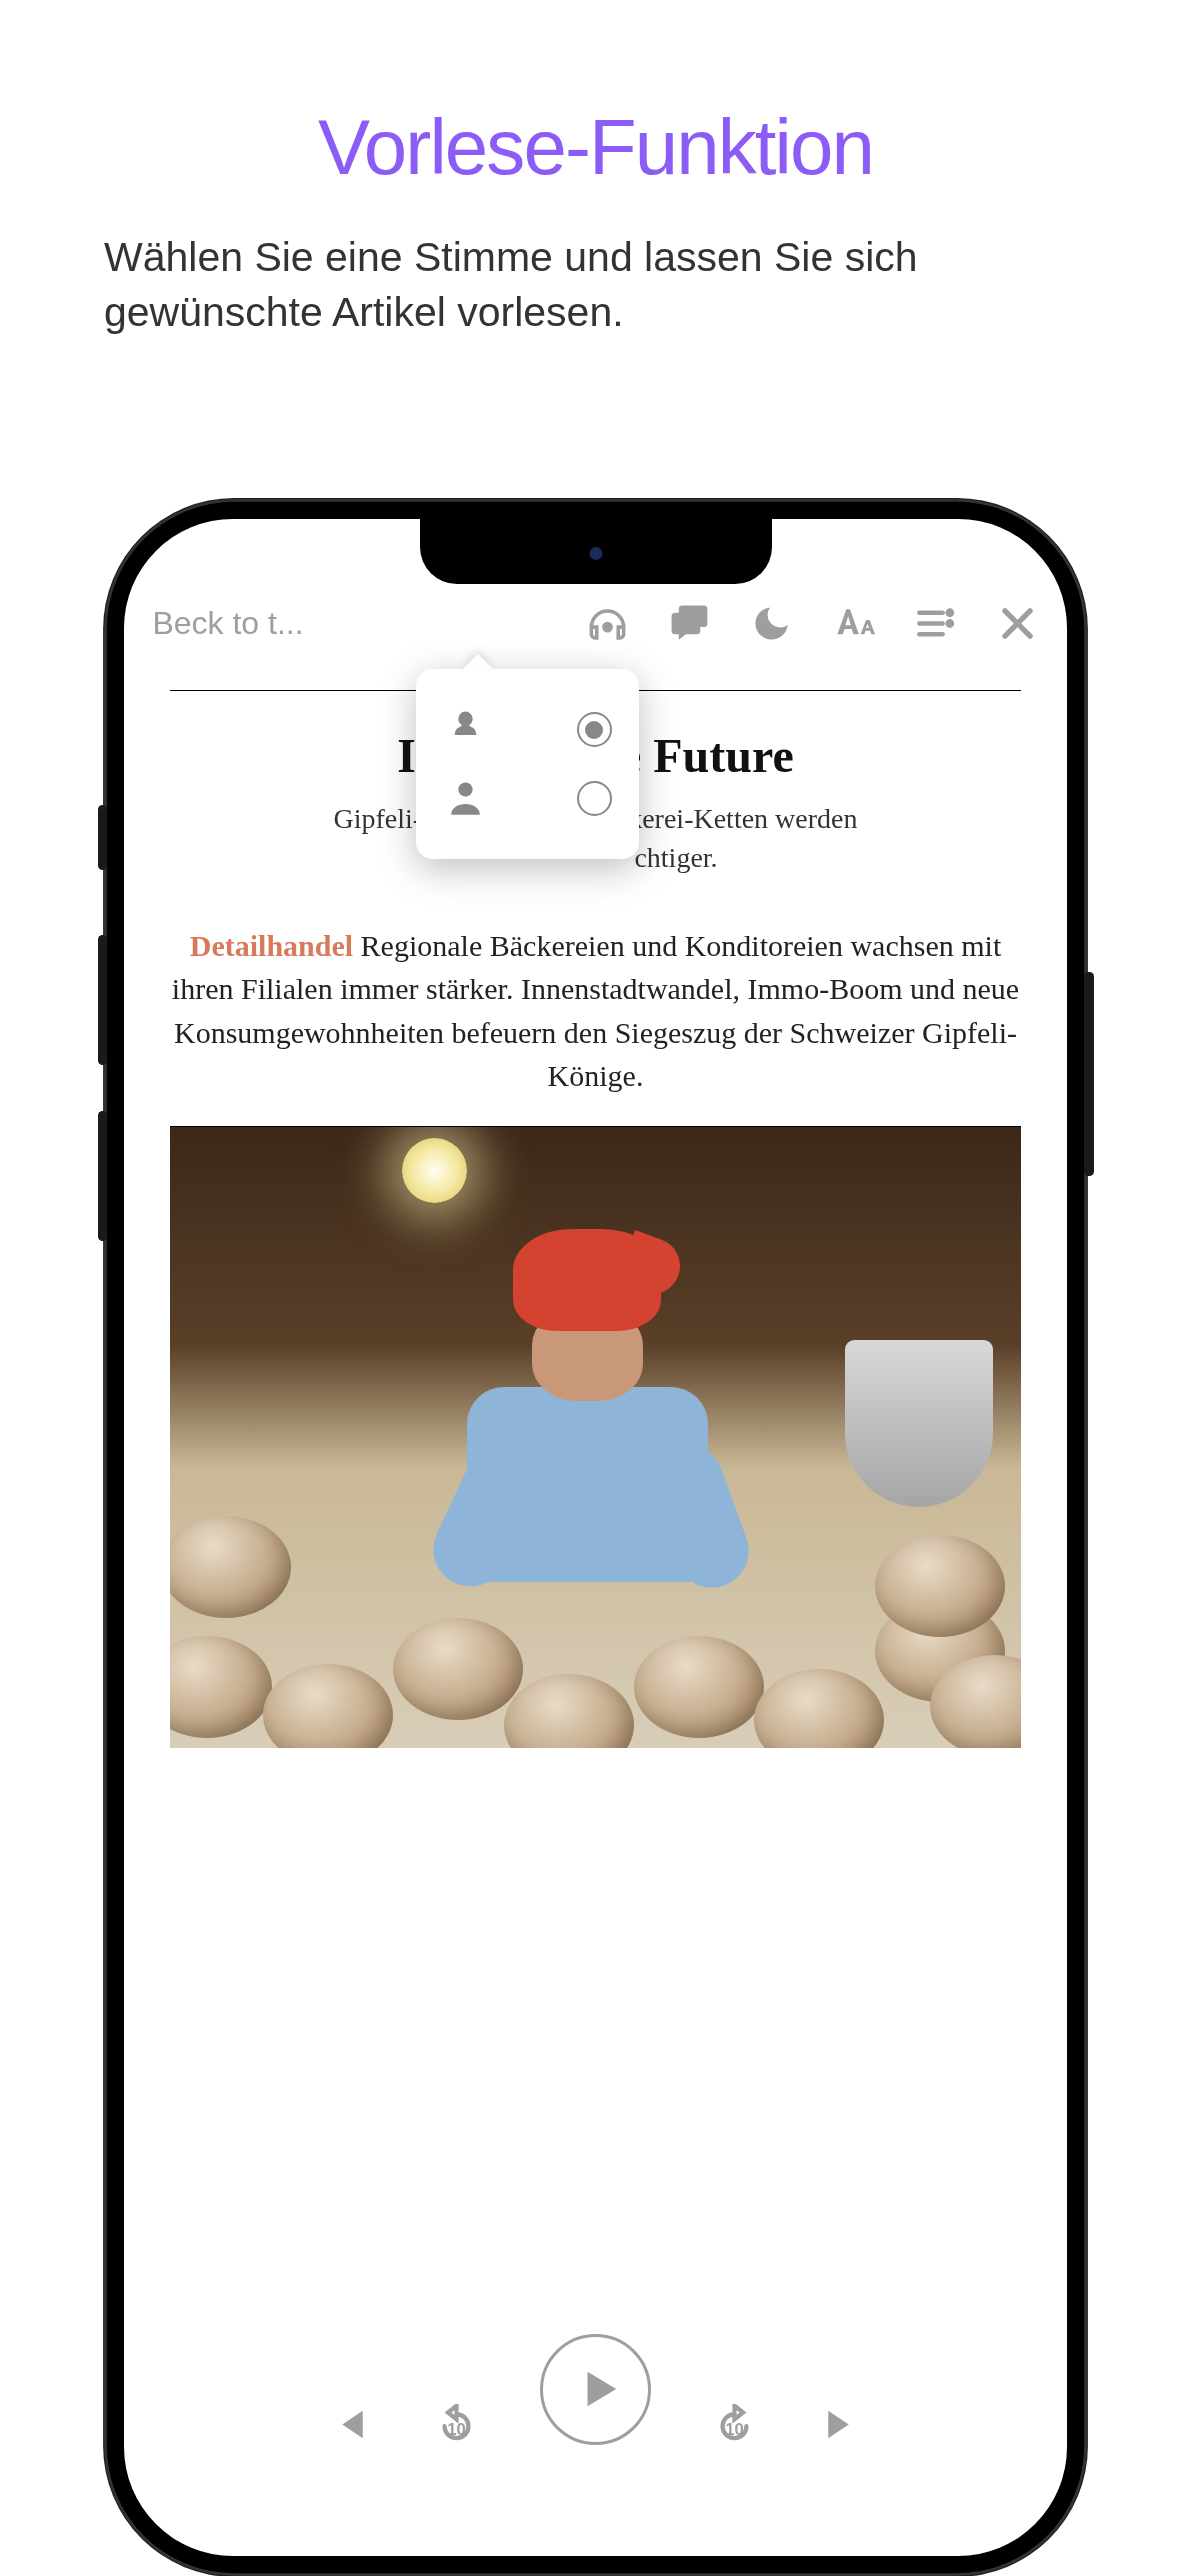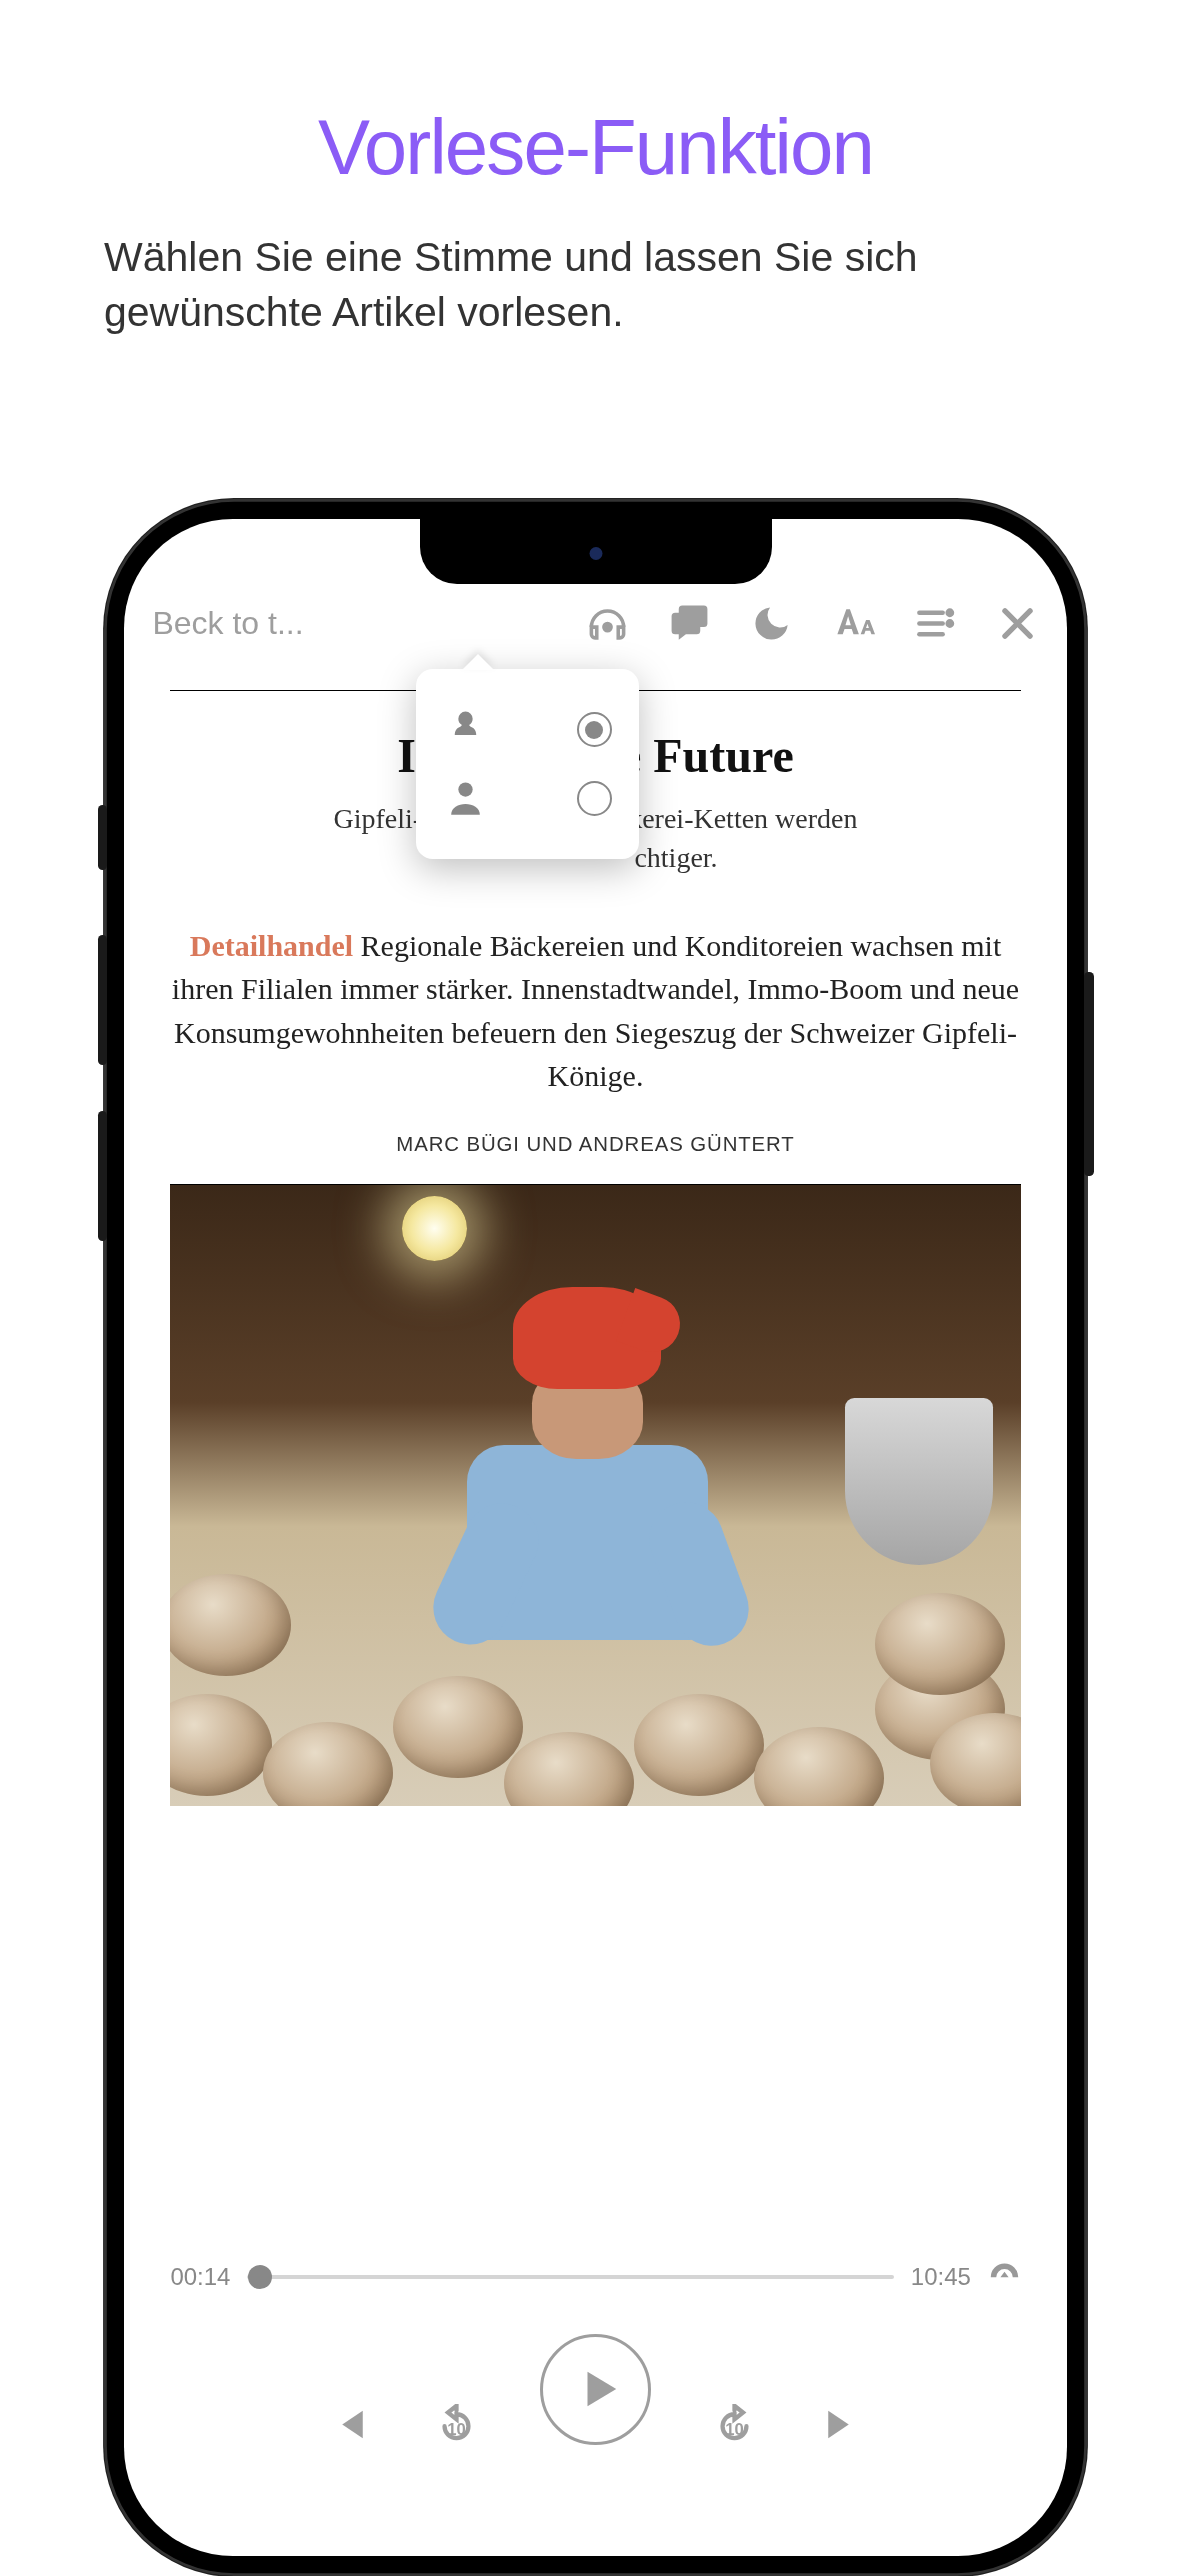--- a/index.html
+++ b/index.html
@@ -307,21 +307,20 @@
       <h2 class="article-title">
         <span>I</span>&nbsp;&nbsp;&nbsp;&nbsp;&nbsp;&nbsp;&nbsp;&nbsp;&nbsp;&nbsp;&nbsp;&nbsp;&nbsp;&nbsp;&nbsp;&nbsp;&nbsp;<span>e Future</span>
       </h2>
       <p class="article-sub">
         <span>Gipfeli-Kön</span>&nbsp;&nbsp;&nbsp;&nbsp;&nbsp;&nbsp;&nbsp;&nbsp;&nbsp;&nbsp;&nbsp;&nbsp;&nbsp;&nbsp;&nbsp;&nbsp;&nbsp;&nbsp;&nbsp;<span>äckerei-Ketten werden</span><br>
         &nbsp;&nbsp;&nbsp;&nbsp;&nbsp;&nbsp;&nbsp;&nbsp;&nbsp;&nbsp;&nbsp;&nbsp;&nbsp;&nbsp;&nbsp;&nbsp;&nbsp;&nbsp;&nbsp;&nbsp;&nbsp;&nbsp;&nbsp;<span>chtiger.</span>
       </p>
       <p class="article-lead">
         <span class="lead-tag">Detailhandel</span><span> Regionale Bäckereien und Konditoreien wachsen mit ihren Filialen immer stärker. Innenstadtwandel, Immo-Boom und neue Konsumgewohnheiten befeuern den Siegeszug der Schweizer Gipfeli-Könige.</span>
       </p>
-      <p class="article-author">MARC BÜGI UND ANDREAS GÜNTERT</p>
       <hr class="rule2">
 
       <div class="article-image">
         <div class="bakery">
           <div class="bulb"></div>
           <div class="mixer"></div>
           <div class="baker">
             <div class="shirt"></div>
             <div class="arm-l"></div>
               <div class="arm-r"></div>
@@ -352,32 +351,20 @@
       <div class="voice-row">
         <svg viewBox="0 0 24 24" fill="currentColor">
             <circle cx="12" cy="7" r="4"></circle>
             <path d="M4 21c0-4 4-6 8-6s8 2 8 6H4z"></path>
           </svg>
         <div class="radio"></div>
       </div>
     </div>
 
     <div class="player">
-      <div class="progress-row">
-        <span>00:14</span>
-        <div class="progress-bar">
-          <div class="progress-thumb"></div>
-        </div>
-        <span>10:45</span>
-        <span class="speed-icon">
-          <svg viewBox="0 0 24 24" fill="currentColor">
-              <path d="M12 4a10 10 0 0 0-10 10h4a6 6 0 0 1 12 0h4A10 10 0 0 0 12 4zm0 6l3 4h-6l3-4z"></path>
-            </svg>
-        </span>
-      </div>
       <div class="controls">
         <div class="ctrl">
           <svg viewBox="0 0 24 24" fill="currentColor">
               <path d="M18 4l-12 8 12 8z"></path>
             </svg>
         </div>
         <div class="ctrl skip">
           <svg viewBox="0 0 24 24" fill="none" stroke="currentColor" stroke-width="2.5">
               <path d="M12 4V1L7 5l5 4V6a7 7 0 1 1-7 7" stroke-linecap="round"></path>
             </svg>

